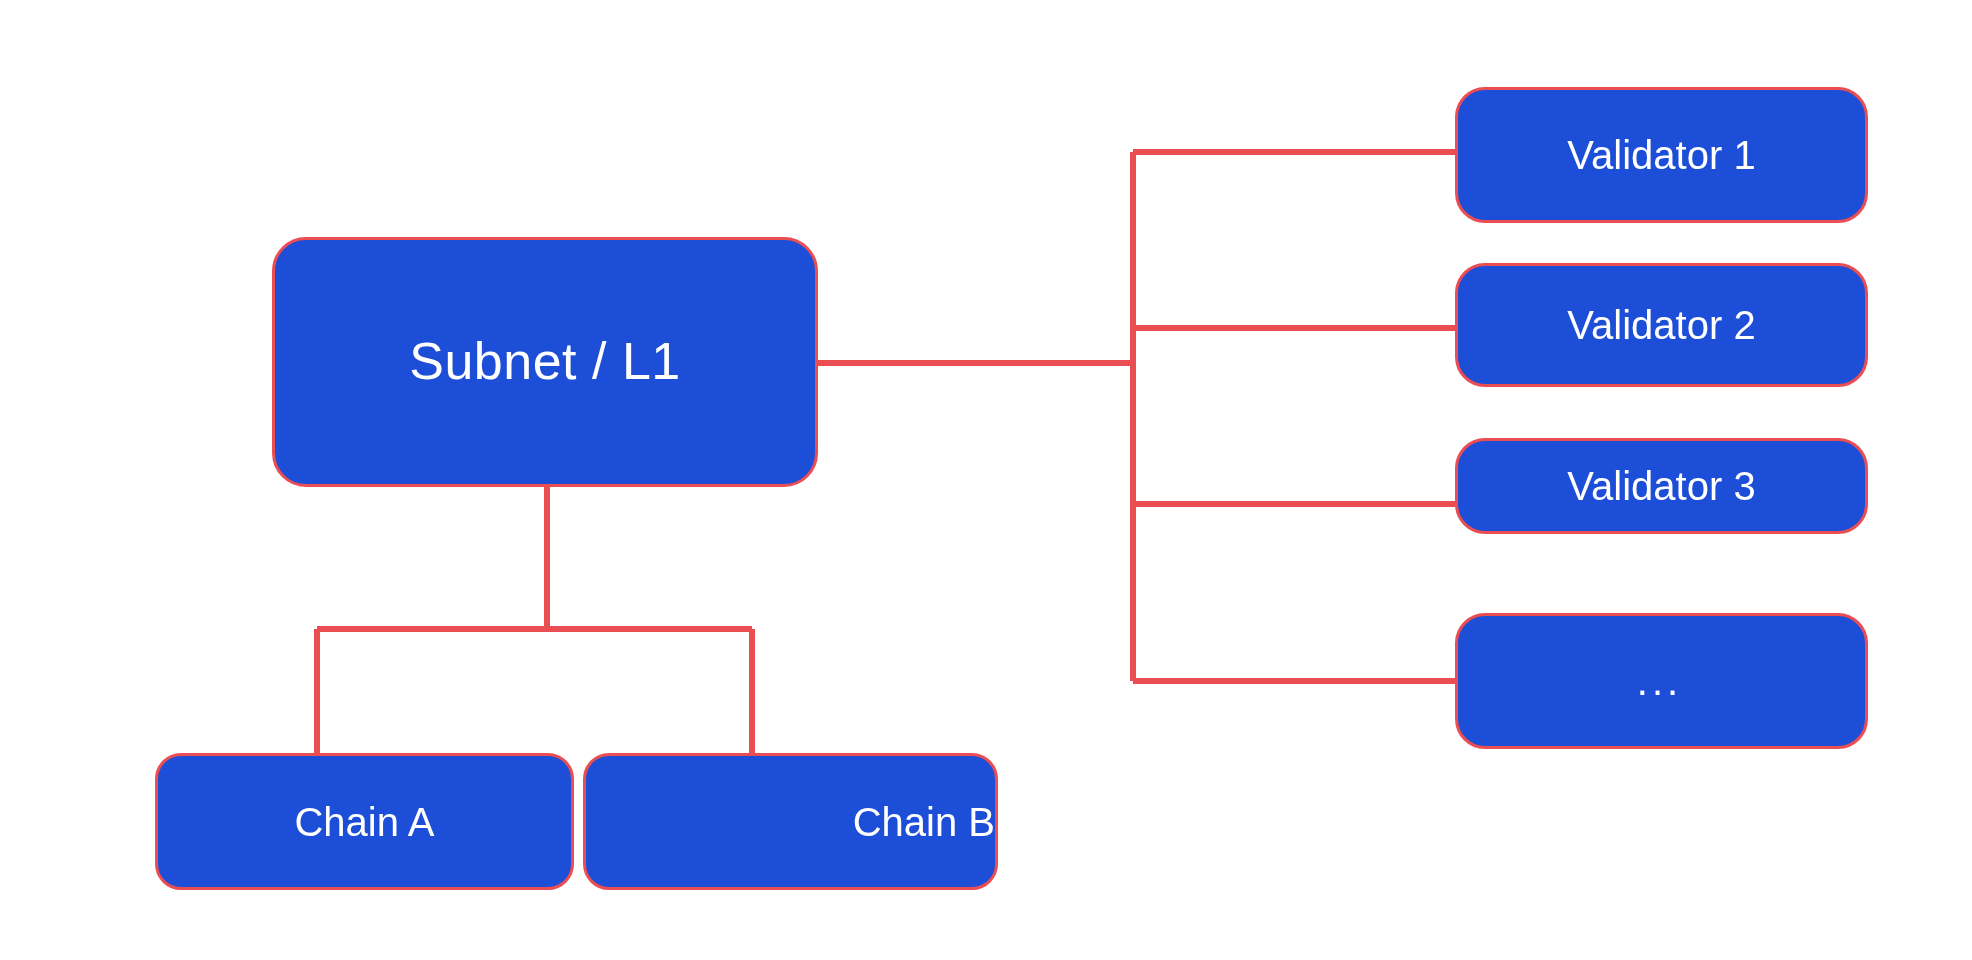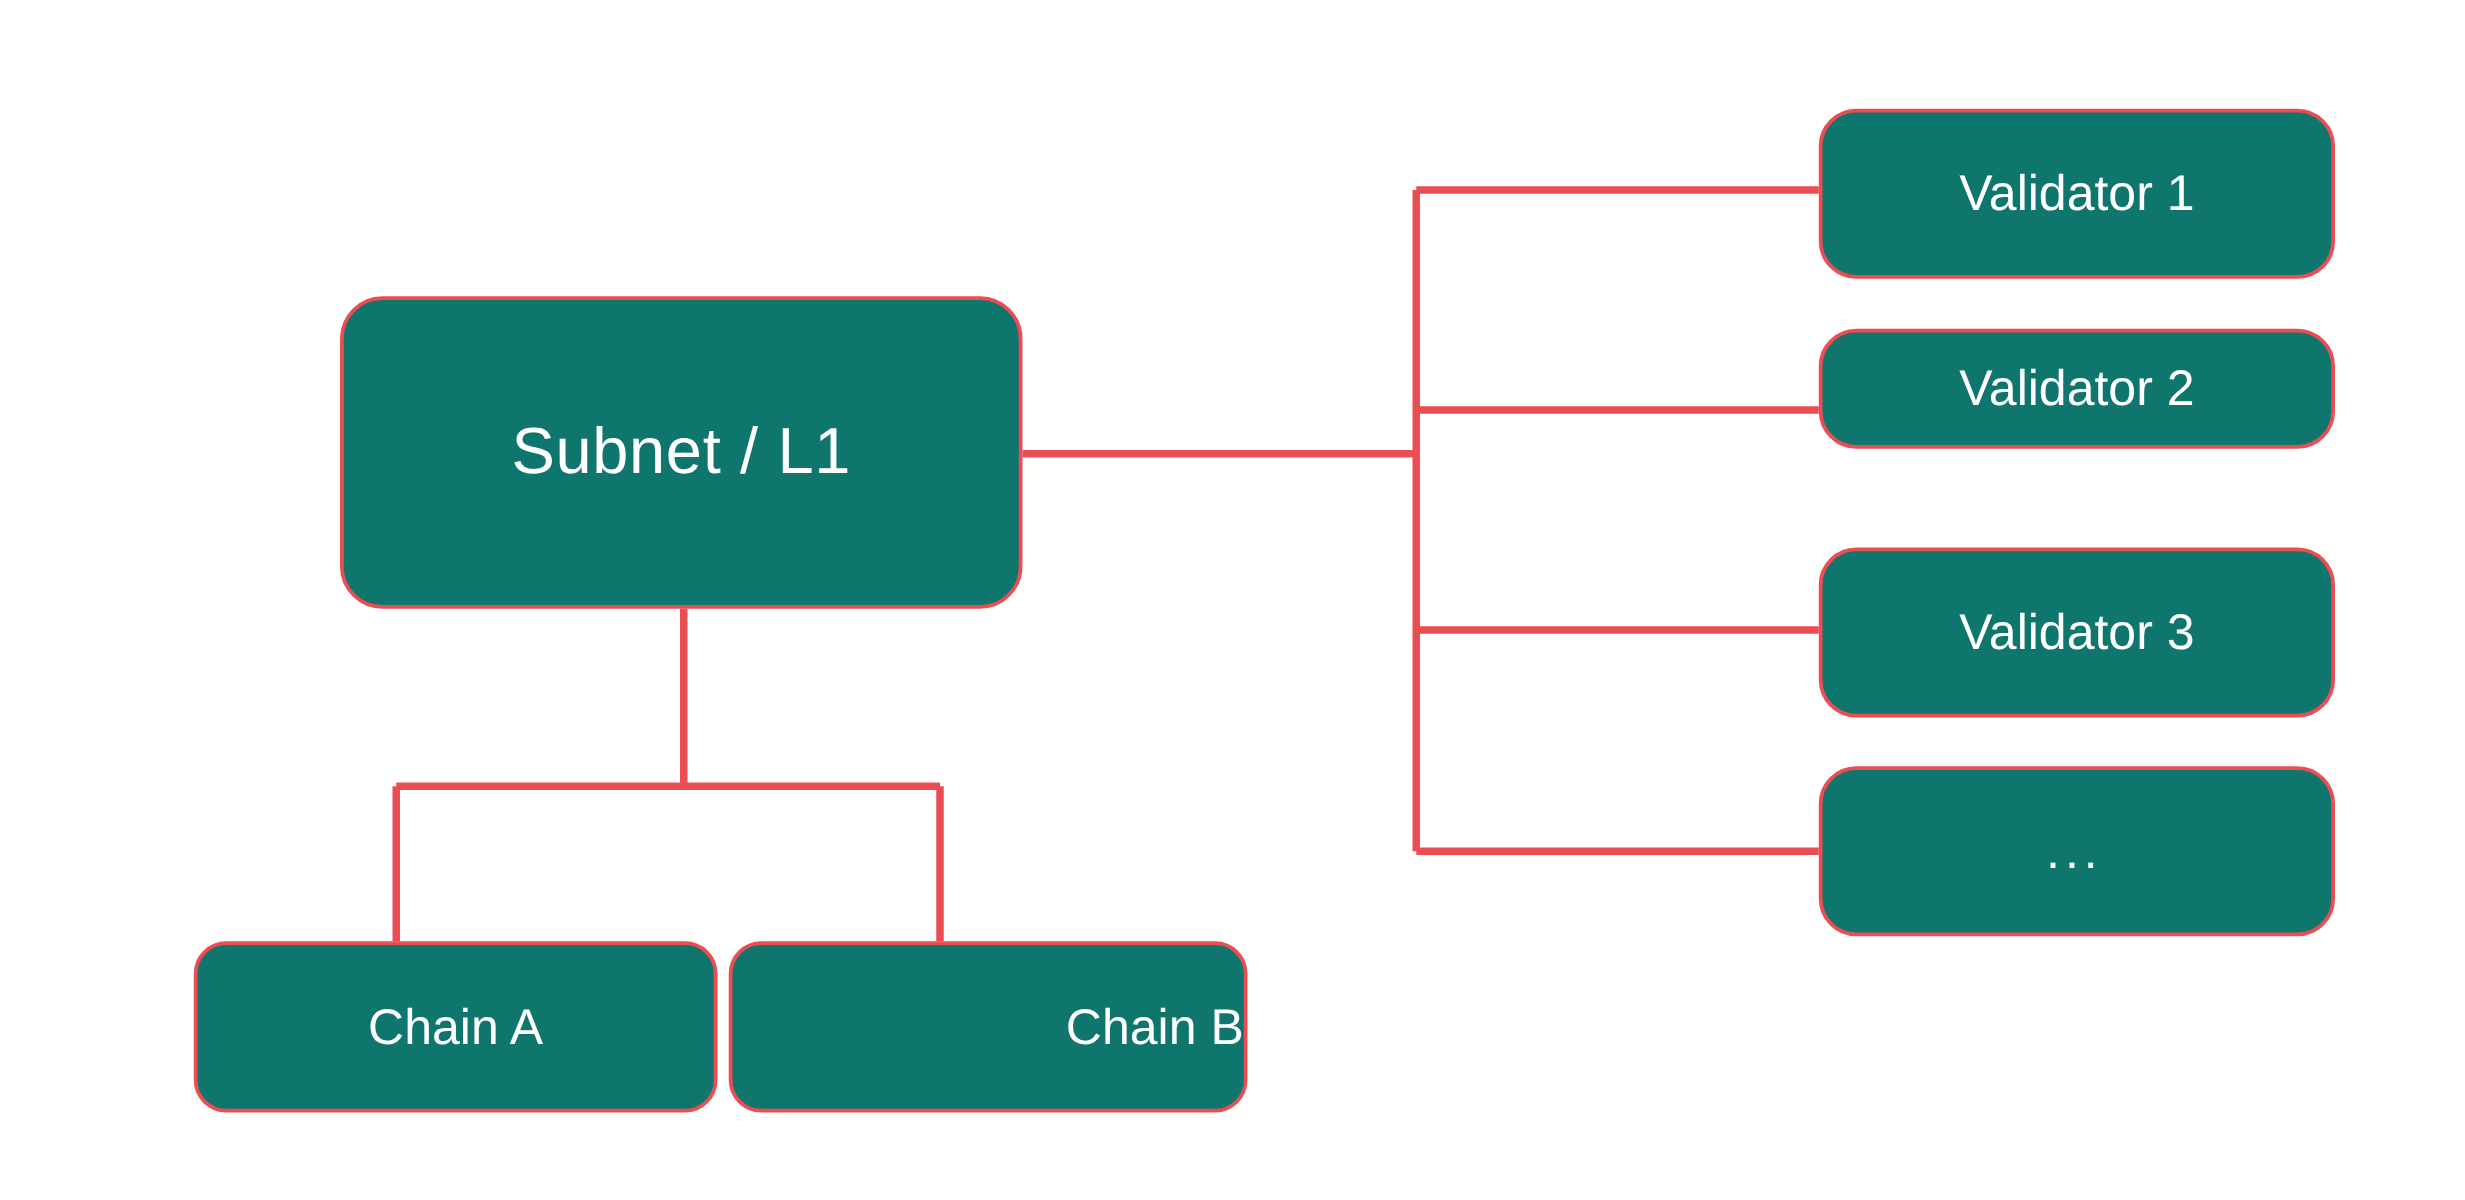--- a/index.html
+++ b/index.html
@@ -25,21 +25,21 @@
     left: 0;
     width: 1972px;
     height: 960px;
   }
   .node {
     position: absolute;
     box-sizing: border-box;
     display: flex;
     align-items: center;
     justify-content: center;
-    background: #0f766e;
+    background: #1d4ed8;
     border: 3px solid #ea4d52;
     border-radius: 30px;
     color: #ffffff;
     text-align: center;
     line-height: 1.1;
     white-space: nowrap;
   }
   .node-label {
     display: block;
     color: #ffffff;
@@ -79,27 +79,27 @@
   #node-validator-1 {
     left: 1455px;
     top: 87px;
     width: 413px;
     height: 136px;
   }
   #node-validator-2 {
     left: 1455px;
     top: 263px;
     width: 413px;
-    height: 96px;
+    height: 124px;
   }
   #node-validator-3 {
     left: 1455px;
     top: 438px;
     width: 413px;
-    height: 136px;
+    height: 96px;
   }
   #node-validator-more {
     left: 1455px;
     top: 613px;
     width: 413px;
     height: 136px;
   }
   #node-validator-1 .node-label,
   #node-validator-2 .node-label,
   #node-validator-3 .node-label {

